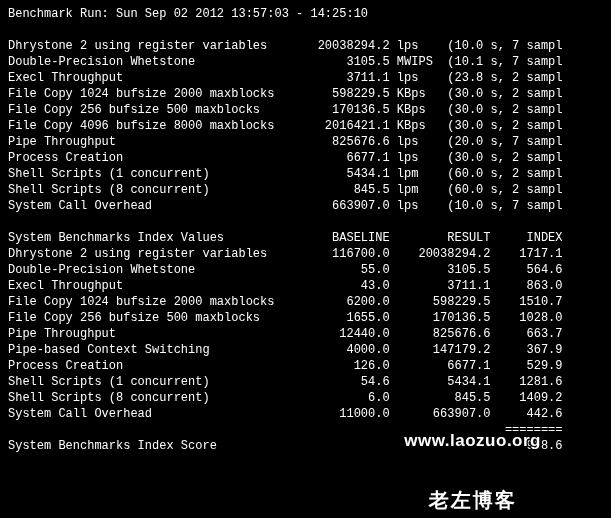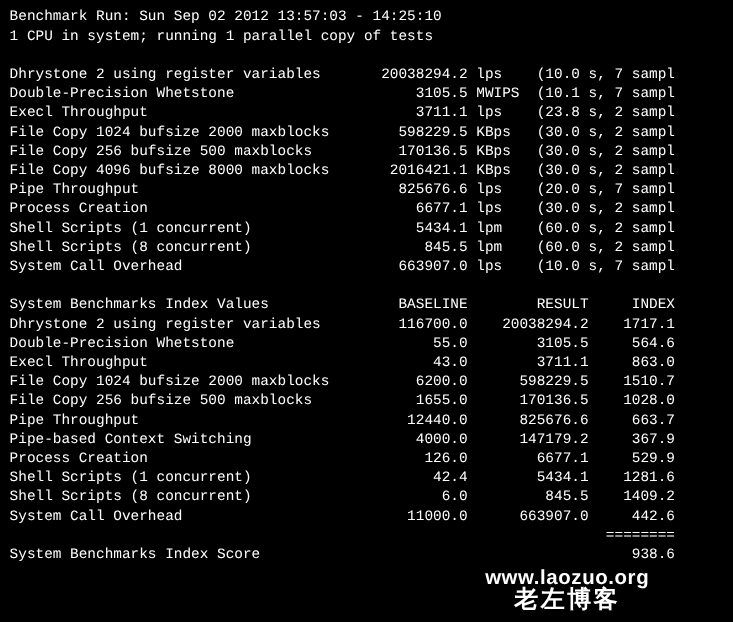--- a/index.html
+++ b/index.html
@@ -24,28 +24,27 @@
     bottom: 8px;
     color: #ffffff;
     font-family: Arial, sans-serif;
     font-weight: bold;
     text-align: center;
     text-shadow: -1px -1px 0 #000, 1px -1px 0 #000, -1px 1px 0 #000, 1px 1px 0 #000;
     pointer-events: none;
     line-height: 1;
   }
   .wm-url { font-size: 17px; letter-spacing: 0.5px; }
-  .wm-cn  { font-size: 20px; letter-spacing: 2px; }
+  .wm-cn  { font-size: 20px; letter-spacing: 2px; margin-top: 41px; }
 </style>
 </head>
 <body>
 
 <div id="out">
     <div class="line">Benchmark Run: Sun Sep 02 2012 13:57:03 - 14:25:10</div>
-    <div class="line">1 CPU in system; running 1 parallel copy of tests</div>
     <div class="blank"></div>
     <div class="line">Dhrystone 2 using register variables       20038294.2 lps    (10.0 s, 7 sampl</div>
     <div class="line">Double-Precision Whetstone                     3105.5 MWIPS  (10.1 s, 7 sampl</div>
     <div class="line">Execl Throughput                               3711.1 lps    (23.8 s, 2 sampl</div>
     <div class="line">File Copy 1024 bufsize 2000 maxblocks        598229.5 KBps   (30.0 s, 2 sampl</div>
     <div class="line">File Copy 256 bufsize 500 maxblocks          170136.5 KBps   (30.0 s, 2 sampl</div>
     <div class="line">File Copy 4096 bufsize 8000 maxblocks       2016421.1 KBps   (30.0 s, 2 sampl</div>
     <div class="line">Pipe Throughput                              825676.6 lps    (20.0 s, 7 sampl</div>
     <div class="line">Process Creation                               6677.1 lps    (30.0 s, 2 sampl</div>
     <div class="line">Shell Scripts (1 concurrent)                   5434.1 lpm    (60.0 s, 2 sampl</div>
@@ -54,21 +53,21 @@
     <div class="blank"></div>
     <div class="line">System Benchmarks Index Values               BASELINE        RESULT     INDEX</div>
     <div class="line">Dhrystone 2 using register variables         116700.0    20038294.2    1717.1</div>
     <div class="line">Double-Precision Whetstone                       55.0        3105.5     564.6</div>
     <div class="line">Execl Throughput                                 43.0        3711.1     863.0</div>
     <div class="line">File Copy 1024 bufsize 2000 maxblocks          6200.0      598229.5    1510.7</div>
     <div class="line">File Copy 256 bufsize 500 maxblocks            1655.0      170136.5    1028.0</div>
     <div class="line">Pipe Throughput                               12440.0      825676.6     663.7</div>
     <div class="line">Pipe-based Context Switching                   4000.0      147179.2     367.9</div>
     <div class="line">Process Creation                                126.0        6677.1     529.9</div>
-    <div class="line">Shell Scripts (1 concurrent)                     42.4        5434.1    1281.6</div>
+    <div class="line">Shell Scripts (1 concurrent)                     54.6        5434.1    1281.6</div>
     <div class="line">Shell Scripts (8 concurrent)                      6.0         845.5    1409.2</div>
     <div class="line">System Call Overhead                          11000.0      663907.0     442.6</div>
     <div class="line">                                                                     ========</div>
     <div class="line">System Benchmarks Index Score                                           938.6</div>
   </div>
 
 <div class="watermark">
   <div class="wm-url">www.laozuo.org</div>
   <div class="wm-cn">老左博客</div>
 </div>

